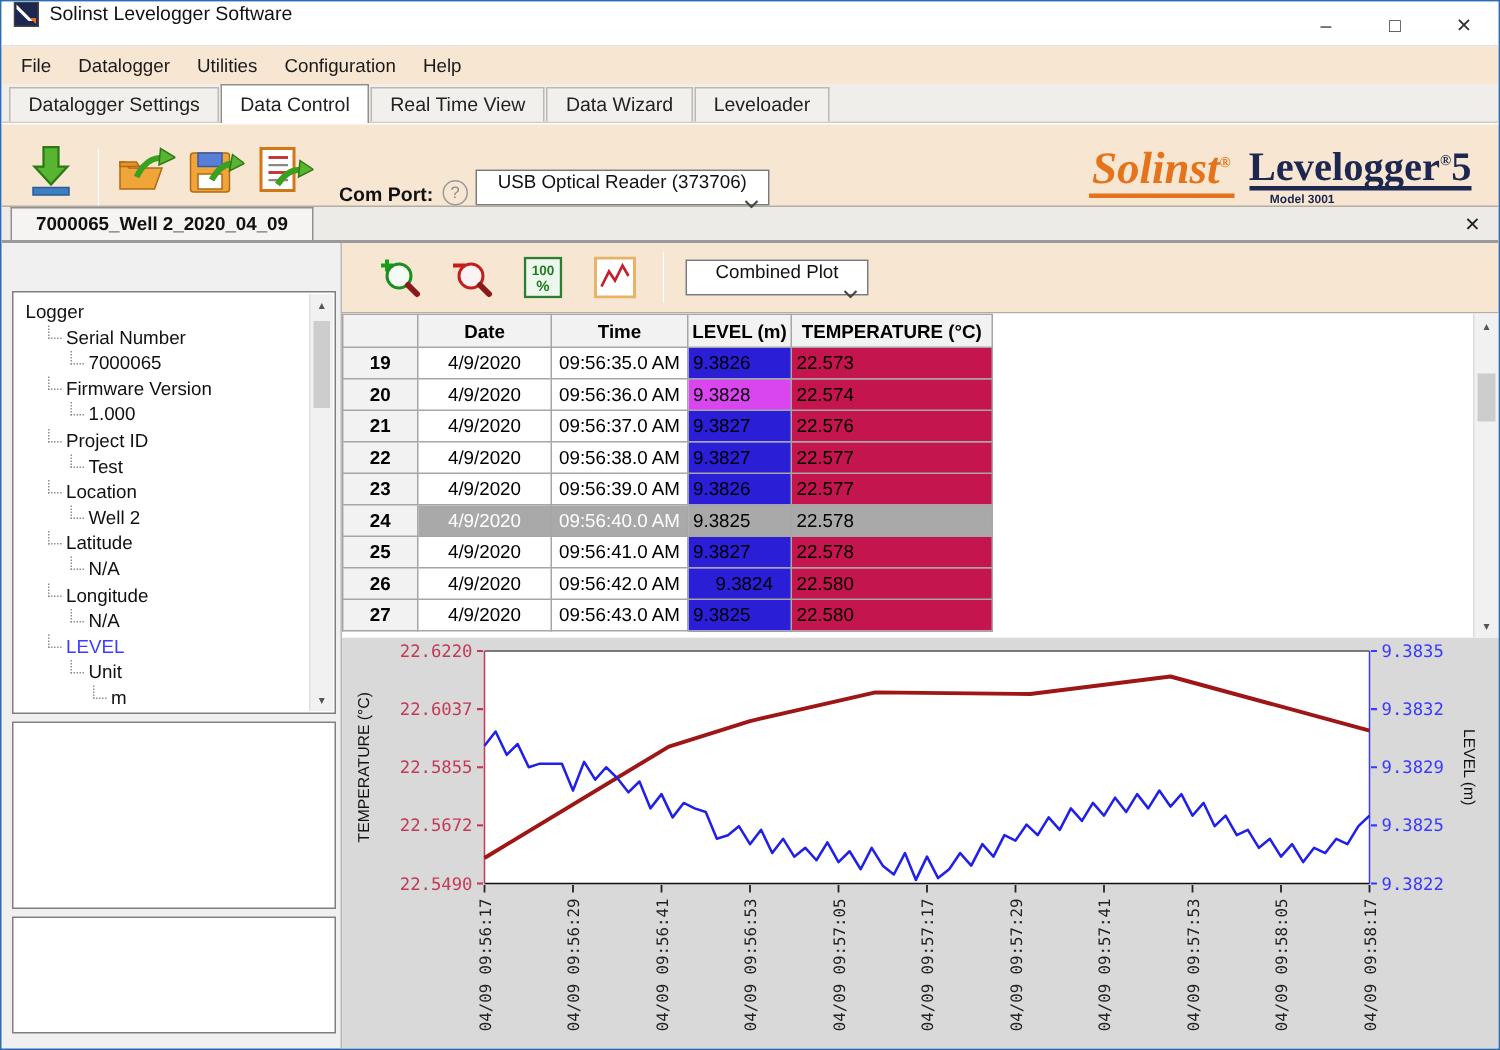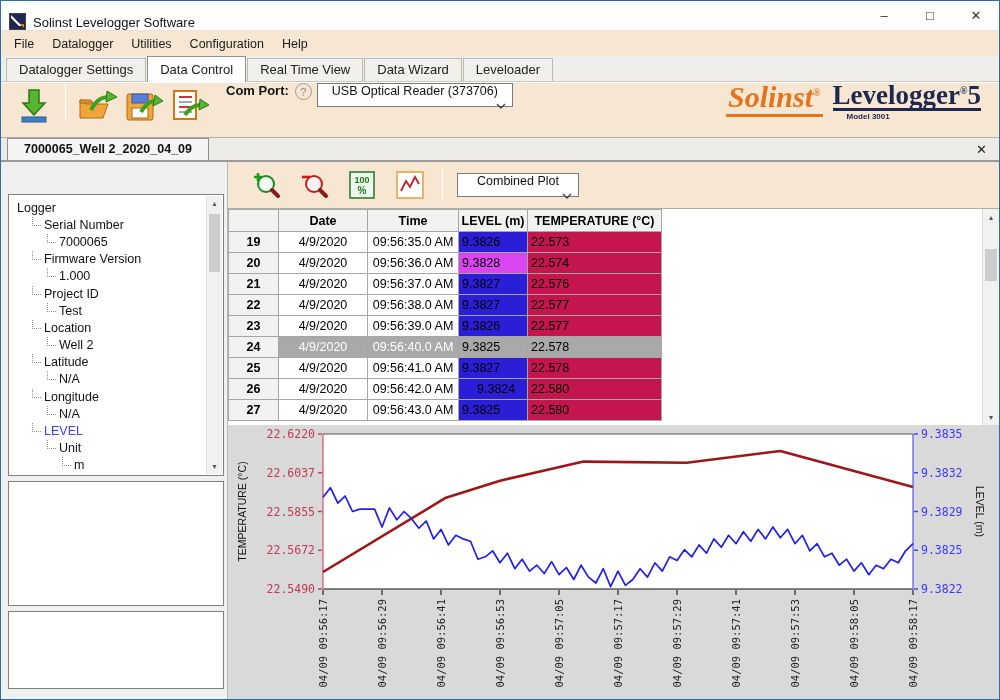--- a/index.html
+++ b/index.html
@@ -1,21 +1,21 @@
 <!DOCTYPE html>
 <html><head>
 <meta charset="utf-8">
 <style>
   * { box-sizing: border-box; margin: 0; padding: 0; }
   body { font-family: "Liberation Sans", sans-serif; background: #fff; }
   .window { width: 1000px; height: 700px; border: 1px solid #2a6cb5; background: #f0f0f0;
             position: relative; overflow: hidden; }
 
   
-  .titlebar { height: 30px; background: #fff; display: flex; align-items: flex-end; padding-left: 8px;
+  .titlebar { height: 30px; background: #fff; display: flex; align-items: flex-start; padding-left: 8px;
               border-bottom: 1px solid #e2e2e2;}
   .app-icon { width: 17px; height: 17px; margin-right: 7px; }
   .title-text { font-size: 13px; color: #111; }
   .win-controls { margin-left: auto; display: flex; height: 30px; }
   .win-btn { width: 46px; height: 30px; display: flex; align-items: center; justify-content: center;
              font-size: 13px; color: #333; cursor: default; }
 
   
   .menubar { height: 25px; background: #f7e7d2; display: flex; align-items: center; padding-left: 4px; }
   .menu-item { font-size: 12.5px; color: #1a1a1a; padding: 4px 9px; }
@@ -23,21 +23,21 @@
   
   .tabrow { height: 26px; background: #f0eeea; display: flex; align-items: flex-end; padding-left: 5px;
             border-bottom: 1px solid #cfcbc2; }
   .tab { font-size: 13px; color: #222; padding: 3px 12px 4px 12px; background: #f2f0ed;
          border: 1px solid #bdb9b1; border-bottom: none; margin-right: 1px; height: 23px; }
   .tab.active { background: #fff; border-color: #8f8f8f; height: 26px; padding-top: 5px;
                 margin-bottom: -1px; z-index: 2; }
 
   
   .toolbar { height: 56px; background: #f7e7d2; border-top: 1px solid #fff;
-             border-bottom: 1px solid #b3ada2; display: flex; align-items: flex-start; padding: 0 10px; }
+             border-bottom: 1px solid #b3ada2; display: flex; align-items: flex-end; padding: 0 10px; }
   .tb-btn { width: 46px; height: 46px; display: flex; align-items: center; justify-content: center; }
   .tb-sep { width: 1px; height: 38px; background: #c9bfae; border-right: 1px solid #fff; margin: 0 8px; }
   .comport-label { font-size: 13px; font-weight: bold; color: #111; margin: 0 6px 0 14px; }
   .help-circle { width: 17px; height: 17px; border-radius: 50%; border: 1px solid #9a9a9a; color: #8a8a8a;
                  font-size: 11px; display: flex; align-items: center; justify-content: center; margin-right: 5px; }
   .combo { background: #fff; border: 1px solid #7a7a7a; height: 24px; display: flex; align-items: center;
            padding: 0 6px; font-size: 12.5px; color: #111; flex-direction: column; }
   .combo .chev { margin-left: auto; padding-left: 10px; color: #444; }
   .combo-comport { width: 196px; }
 

